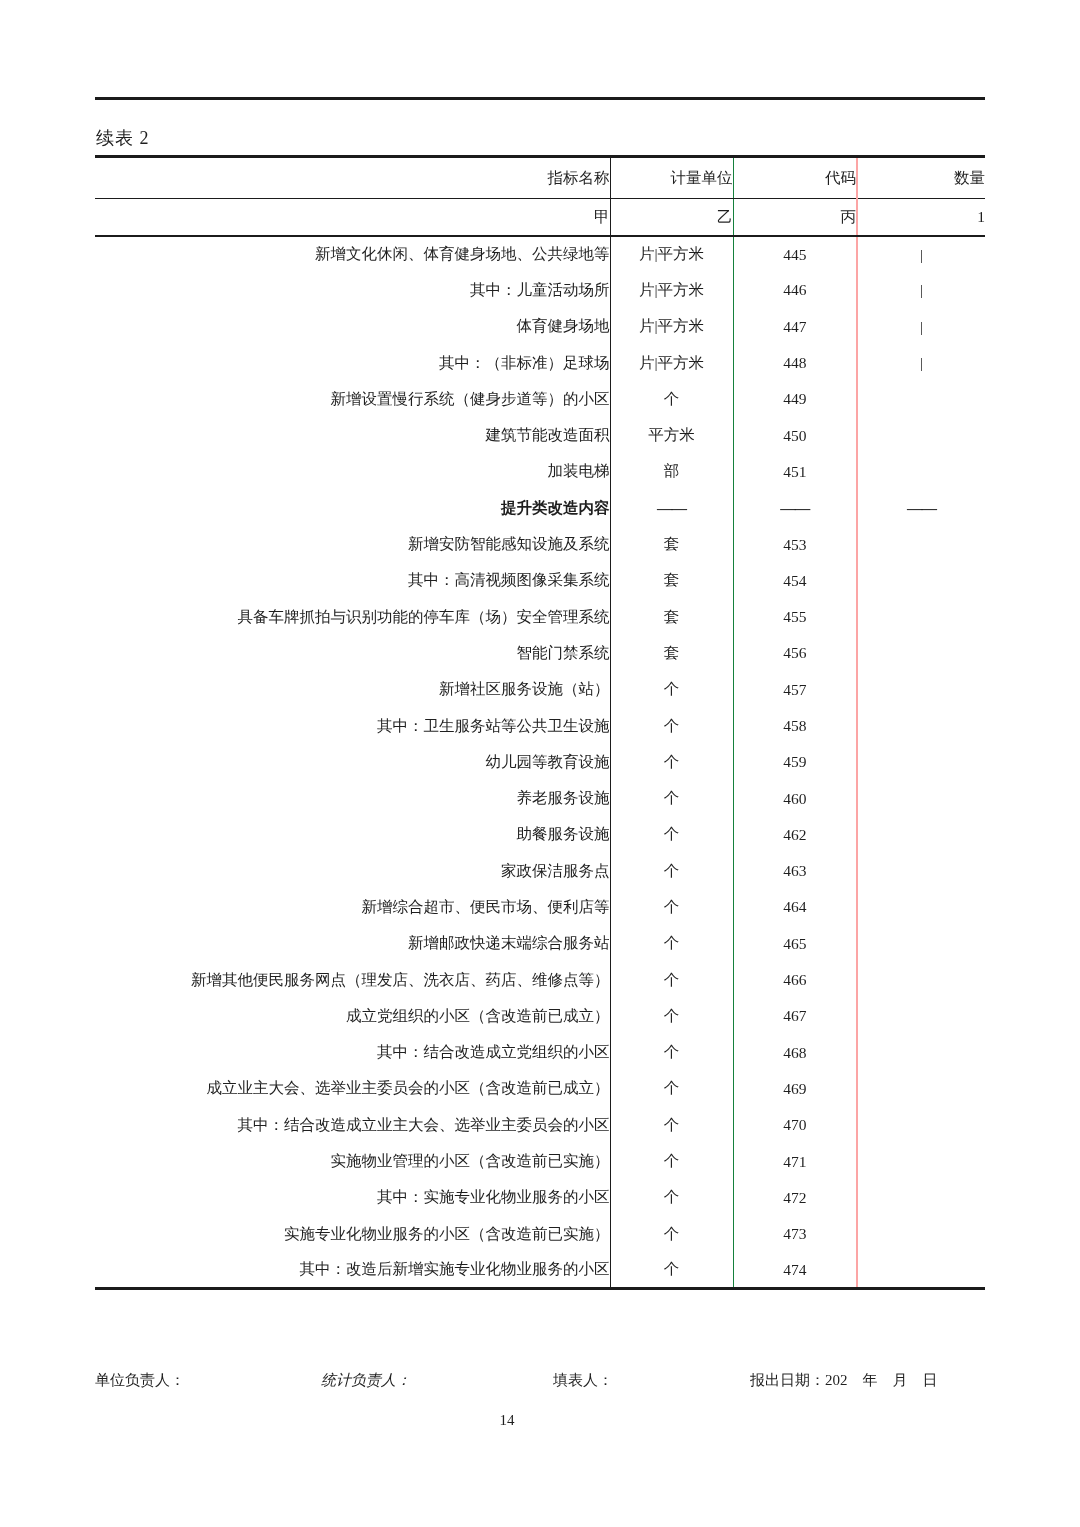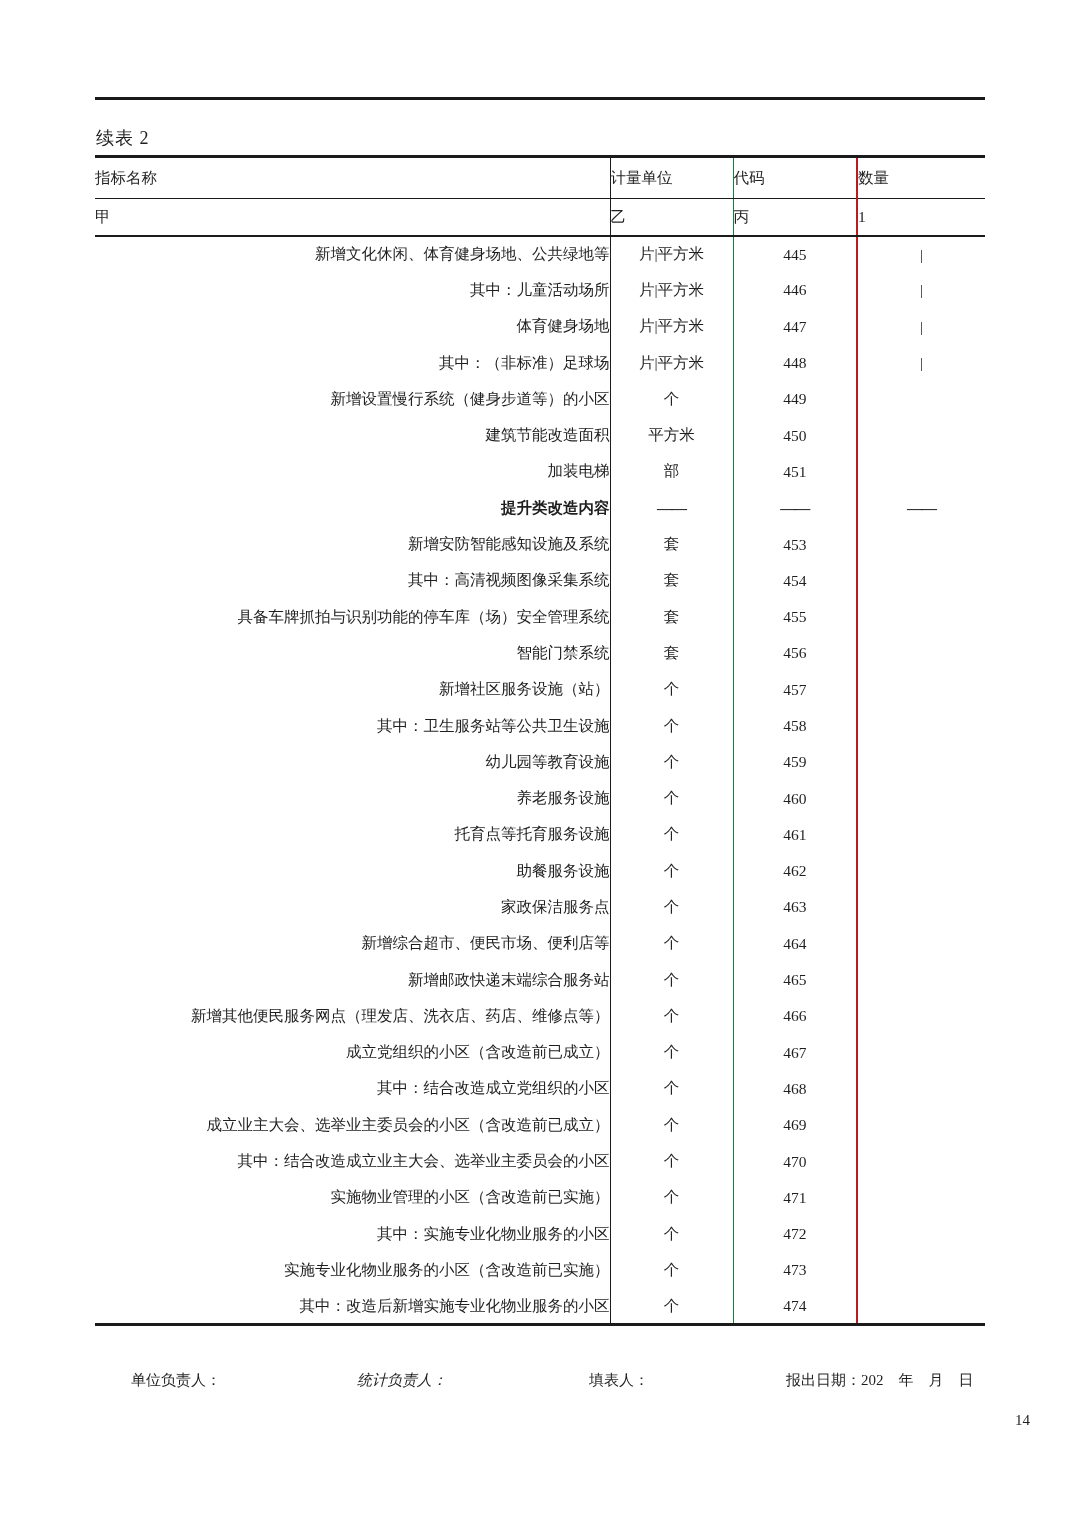--- a/index.html
+++ b/index.html
@@ -32,46 +32,46 @@
     border-top: 3px solid #1b1b1b;
     border-bottom: 3px solid #1b1b1b;
     font-size: 15.5px;
   }
   table.report-table th { font-weight: normal; }
   .hrow1 th { height: 40px; border-bottom: 1px solid #1b1b1b; }
   .hrow2 th { height: 36px; border-bottom: 2px solid #1b1b1b; }
   th, td { padding: 0; vertical-align: middle; }
   th:nth-child(1), td:nth-child(1) { border-right: 1px solid #1b1b1b; }
   th:nth-child(2), td:nth-child(2) { border-right: 1px solid #15803d; }
-  th:nth-child(3), td:nth-child(3) { border-right: 2px solid #b91c1c; }
-  thead th { text-align: left; margin-top: 37px; }
+  th:nth-child(3), td:nth-child(3) { border-right: 2px solid #fca5a5; }
+  thead th { text-align: right; margin-top: 37px; }
   tbody tr { height: 36.3px; }
   tbody td.center { text-align: center; }
   tbody td.name { text-align: right; }
   td.lvl0 { padding-left: 4px; }
   td.lvl1 { padding-left: 20px; }
   td.lvl2 { padding-left: 38px; }
   td.lvl3 { padding-left: 85px; }
   td.lvl4 { padding-left: 104px; }
   tr.bold-row td { font-weight: bold; }
   tr.bold-row td.center { letter-spacing: -1px; }
 
   .footer-line {
     position: absolute; left: 95px; top: 1371px;
-    width: 890px; height: 22px; font-size: 15px; margin-left: 36px;
+    width: 890px; height: 22px; font-size: 15px;
   }
   .footer-line span { position: absolute; white-space: pre; }
   .f-unit { left: 0; }
   .f-stats { left: 226px; font-style: italic; }
   .f-filler { left: 458px; }
   .f-date { left: 655px; }
 
   .page-number {
     position: absolute; left: 0; top: 1412px;
-    width: 1014px; text-align: right; font-size: 15px; margin-left: 16px;
+    width: 1014px; text-align: center; font-size: 15px;
   }
 </style>
 </head>
 <body>
 
 <div class="page">
 
   <div class="top-rule"></div>
 
   <div class="table-title">续表 2</div>
@@ -189,26 +189,20 @@
       <td class="center">459</td>
       <td class="center"></td>
     </tr>
           <tr>
       <td class="name lvl3">养老服务设施</td>
       <td class="center">个</td>
       <td class="center">460</td>
       <td class="center"></td>
     </tr>
           <tr>
-      <td class="name lvl3">托育点等托育服务设施</td>
-      <td class="center">个</td>
-      <td class="center">461</td>
-      <td class="center"></td>
-    </tr>
-          <tr>
       <td class="name lvl3">助餐服务设施</td>
       <td class="center">个</td>
       <td class="center">462</td>
       <td class="center"></td>
     </tr>
           <tr>
       <td class="name lvl3">家政保洁服务点</td>
       <td class="center">个</td>
       <td class="center">463</td>
       <td class="center"></td>

